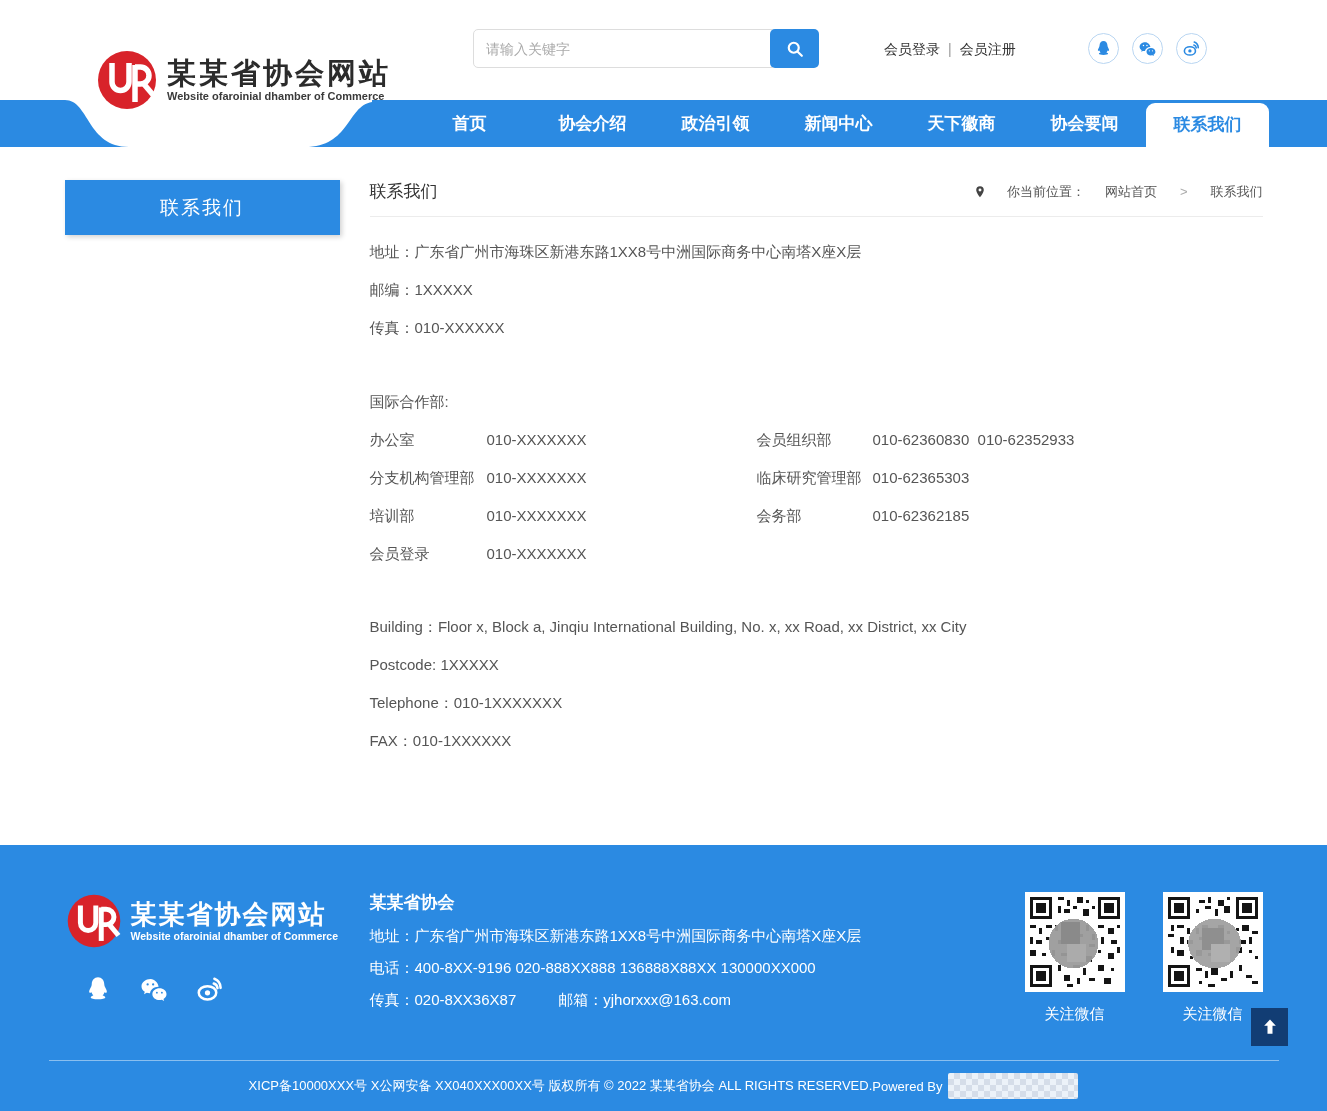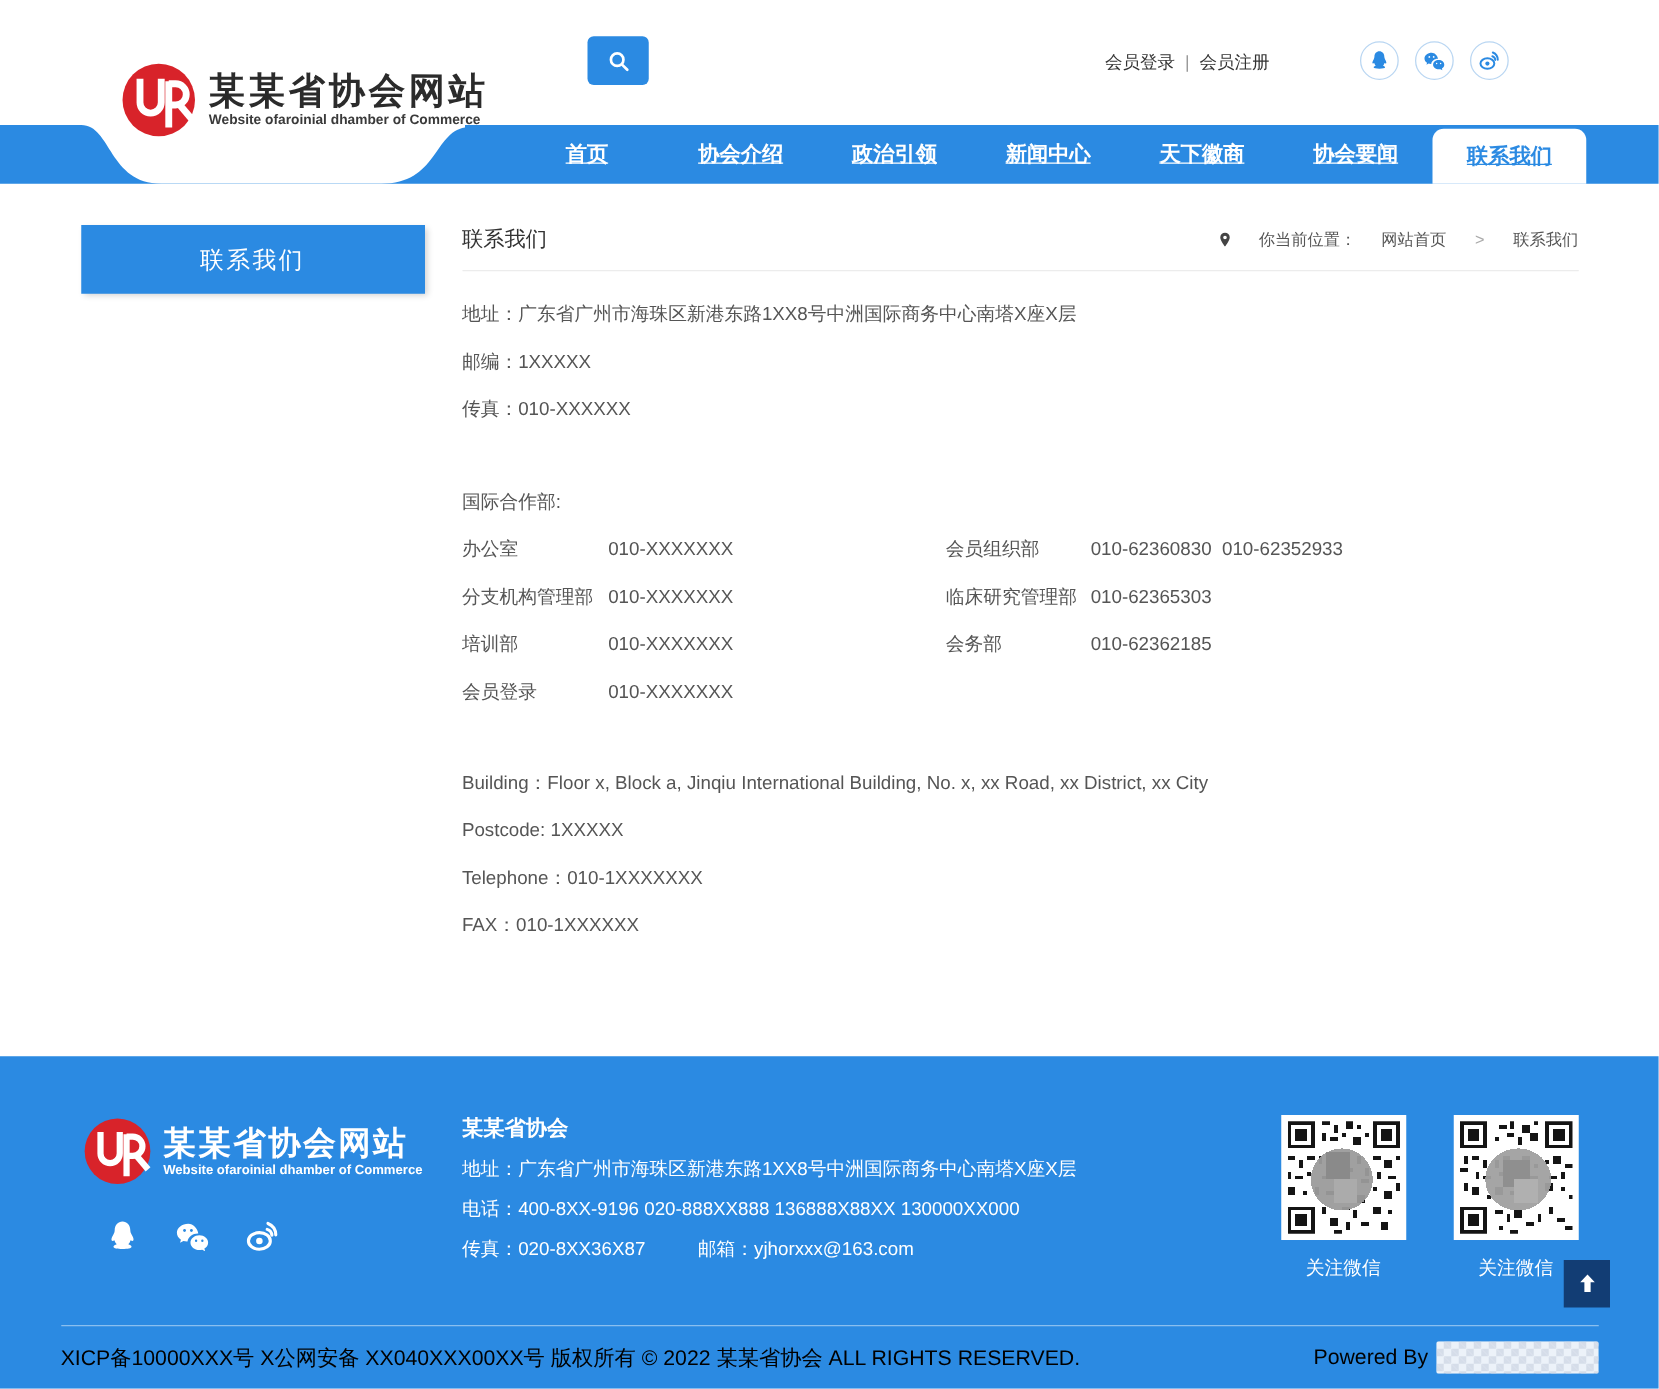--- a/index.html
+++ b/index.html
@@ -23,21 +23,21 @@
   .member-links{ position:absolute; left:884px; top:41px; font-size:14px; color:#333; }
   .member-links a{ color:#333; text-decoration:none; cursor:pointer; }
   .member-sep{ margin:0 8px; color:#999; }
   .social-circles{ position:absolute; right:120px; top:33px; display:flex; gap:13px; }
   .s-circle{ width:31px; height:31px; border-radius:50%; border:1px solid #b9d6f2; display:flex; align-items:center; justify-content:center; color:var(--blue); cursor:pointer; --icon-bg:#fff; }
   .s-circle svg{ width:19px; height:19px; }
   
   .nav{ position:relative; height:47px; background:var(--blue); }
   .logo-wave{ position:absolute; left:65px; top:0; width:307px; height:47px; }
   .nav-list{ position:absolute; left:408px; top:0; display:flex; list-style:none; margin:0; padding:0; height:47px; }
-  .nav-item{ width:123px; text-align:center; line-height:47px; font-size:17px; font-weight:bold; color:#fff; cursor:pointer;text-decoration:underline; }
+  .nav-item{ width:123px; text-align:center; line-height:47px; font-size:17px; font-weight:bold; color:#fff; cursor:pointer; }
   .nav-item.active{ background:#fff; color:var(--blue); margin-top:3px; line-height:44px; height:44px; border-radius:9px 9px 0 0; }
   
   .content{ width:1198px; margin:0 auto; display:flex; padding-top:33px; min-height:698px; }
   .sidebar{ width:275px; flex:0 0 auto; }
   .sidebar-item{ height:55px; background:var(--blue); color:#fff; font-size:19px; display:flex; align-items:center; justify-content:center; letter-spacing:2px; box-shadow:2px 2px 5px rgba(0,0,0,.18); cursor:pointer; }
   .main{ flex:1; margin-left:30px; }
   .main-header{ display:flex; justify-content:space-between; align-items:center; padding-bottom:13px; border-bottom:1px solid #ececec; }
   .main-title{ font-size:17px; color:#333; }
   .breadcrumb{ font-size:13px; color:#555; display:flex; align-items:center; gap:20px; }
   .breadcrumb svg{ width:14px; height:14px; }
@@ -66,21 +66,21 @@
   .f-email-label{ margin-left:42px; }
   .f-qr{ display:flex; gap:38px; }
   .qr-item{ text-align:center; }
   .qr-box{ width:100px; height:100px; background:#fff; padding:5px; }
   .qr-box svg{ width:90px; height:90px; display:block; }
   .qr-label{ margin-top:13px; font-size:15px;text-align:center; }
   .back-top{ position:absolute; right:39px; top:163px; width:37px; height:38px; background:var(--navy); display:flex; align-items:center; justify-content:center; cursor:pointer; }
   .back-top svg{ width:20px; height:20px; }
   
   .bottom-bar{ height:51px; background:var(--blue); }
-  .bb-inner{ width:1230px; margin:0 auto; height:100%; border-top:1px solid rgba(255,255,255,.45); display:flex; align-items:center; justify-content:space-between; color:#000000; font-size:17px; }
+  .bb-inner{ width:1230px; margin:0 auto; height:100%; border-top:1px solid rgba(255,255,255,.45); display:flex; align-items:center; justify-content:center; color:#ffffff; font-size:13px; }
   .bb-right{ display:flex; align-items:center; gap:6px; }
   .pixel-logo{ width:130px; height:26px; border-radius:2px; opacity:.95;
     background-image:
       linear-gradient(45deg,#dfe2ea 25%,transparent 25%,transparent 75%,#dfe2ea 75%),
       linear-gradient(45deg,#dfe2ea 25%,#f7f8fb 25%,#f7f8fb 75%,#dfe2ea 75%);
     background-size:12px 12px; background-position:0 0,6px 6px; }
   .eye{ fill:var(--icon-bg); }
 </style>
 </head>
 <body>
@@ -96,20 +96,21 @@
       <path d="M40 19h5.5a8.5 8.5 0 0 1 0 17H40" fill="none" stroke="#fff" stroke-width="5.5"></path>
       <path d="M48 35l11 13" stroke="#fff" stroke-width="5.5"></path>
     </svg>
     <div class="logo-text">
       <div class="logo-title">某某省协会网站</div>
       <div class="logo-sub">Website ofaroinial dhamber of Commerce</div>
     </div>
   </div>
 
   <div class="search-box">
+    <input class="search-input" type="text" placeholder="请输入关键字" style="">
     <button class="search-btn">
       <svg width="20" height="20" viewBox="0 0 24 24" fill="none" stroke="#fff" stroke-width="2.6" stroke-linecap="round">
         <circle cx="10.5" cy="10.5" r="6"></circle>
           <path d="M15.2 15.2l5 5"></path>
       </svg>
     </button>
   </div>
 
   <div class="member-links">
     <a>会员登录</a><span class="member-sep">|</span><a>会员注册</a>

